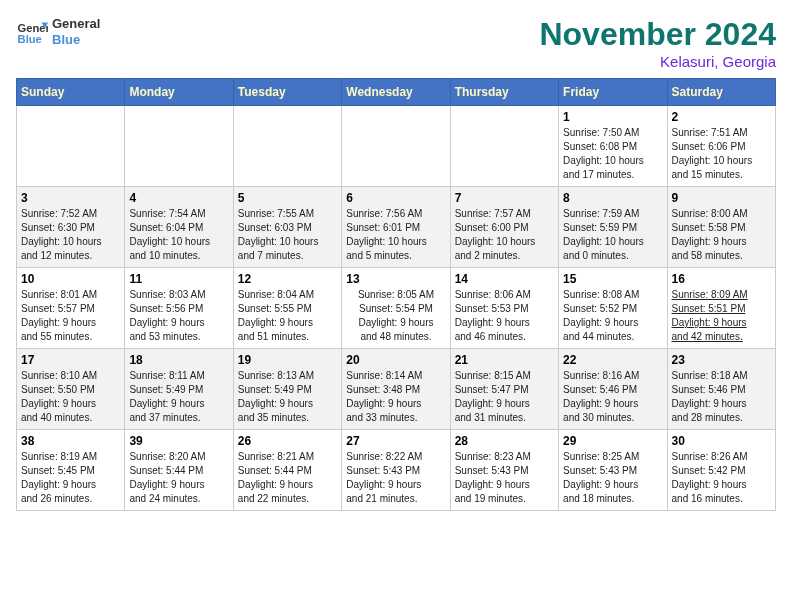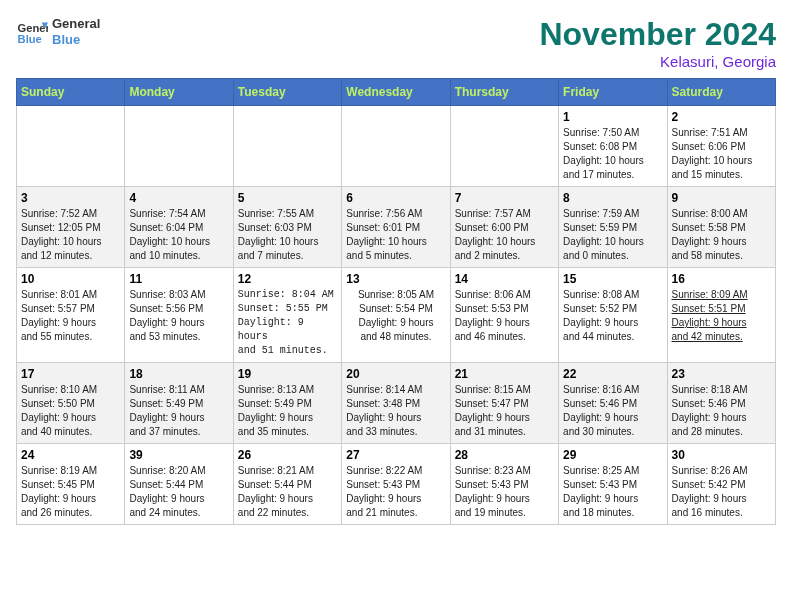--- a/index.html
+++ b/index.html
@@ -46,21 +46,21 @@
       font-size: 15px;
       color: #6d28d9;
     }
     .calendar {
       width: 100%;
       border-collapse: collapse;
       font-size: 11px;
     }
     .calendar th {
       background: #4472C4;
-      color: #bef264;
+      color: #fef9c3;
       padding: 6px 4px;
       text-align: left;
       font-size: 12px;
       border: 1px solid #3a62aa;
     }
     .calendar td {
       border: 1px solid #ccc;
       vertical-align: top;
       padding: 4px;
       width: calc(100% / 7);
@@ -139,21 +139,21 @@
           <div class="day-info" style="white-space: pre-line;">Sunrise: 7:51 AM
 Sunset: 6:06 PM
 Daylight: 10 hours
 and 15 minutes.</div>
         </td>
       </tr>
       <tr>
         <td>
           <div class="day-num">3</div>
           <div class="day-info" style="white-space: pre-line;">Sunrise: 7:52 AM
-Sunset: 12:05 PM
+Sunset: 6:30 PM
 Daylight: 10 hours
 and 12 minutes.</div>
         </td>
         <td>
           <div class="day-num">4</div>
           <div class="day-info" style="white-space: pre-line;">Sunrise: 7:54 AM
 Sunset: 6:04 PM
 Daylight: 10 hours
 and 10 minutes.</div>
         </td>
@@ -203,21 +203,21 @@
         </td>
         <td>
           <div class="day-num">11</div>
           <div class="day-info" style="white-space: pre-line;">Sunrise: 8:03 AM
 Sunset: 5:56 PM
 Daylight: 9 hours
 and 53 minutes.</div>
         </td>
         <td>
           <div class="day-num">12</div>
-          <div class="day-info" style="white-space: pre-line; font-family: Liberation Mono, monospace;">Sunrise: 8:04 AM
+          <div class="day-info" style="white-space: pre-line;">Sunrise: 8:04 AM
 Sunset: 5:55 PM
 Daylight: 9 hours
 and 51 minutes.</div>
         </td>
         <td>
           <div class="day-num">13</div>
           <div class="day-info" style="white-space: pre-line; text-align: center;">Sunrise: 8:05 AM
 Sunset: 5:54 PM
 Daylight: 9 hours
 and 48 minutes.</div>
@@ -290,21 +290,21 @@
         <td>
           <div class="day-num">23</div>
           <div class="day-info" style="white-space: pre-line;">Sunrise: 8:18 AM
 Sunset: 5:46 PM
 Daylight: 9 hours
 and 28 minutes.</div>
         </td>
       </tr>
       <tr>
         <td>
-          <div class="day-num">24</div>
+          <div class="day-num">38</div>
           <div class="day-info" style="white-space: pre-line;">Sunrise: 8:19 AM
 Sunset: 5:45 PM
 Daylight: 9 hours
 and 26 minutes.</div>
         </td>
         <td>
           <div class="day-num">39</div>
           <div class="day-info" style="white-space: pre-line;">Sunrise: 8:20 AM
 Sunset: 5:44 PM
 Daylight: 9 hours

